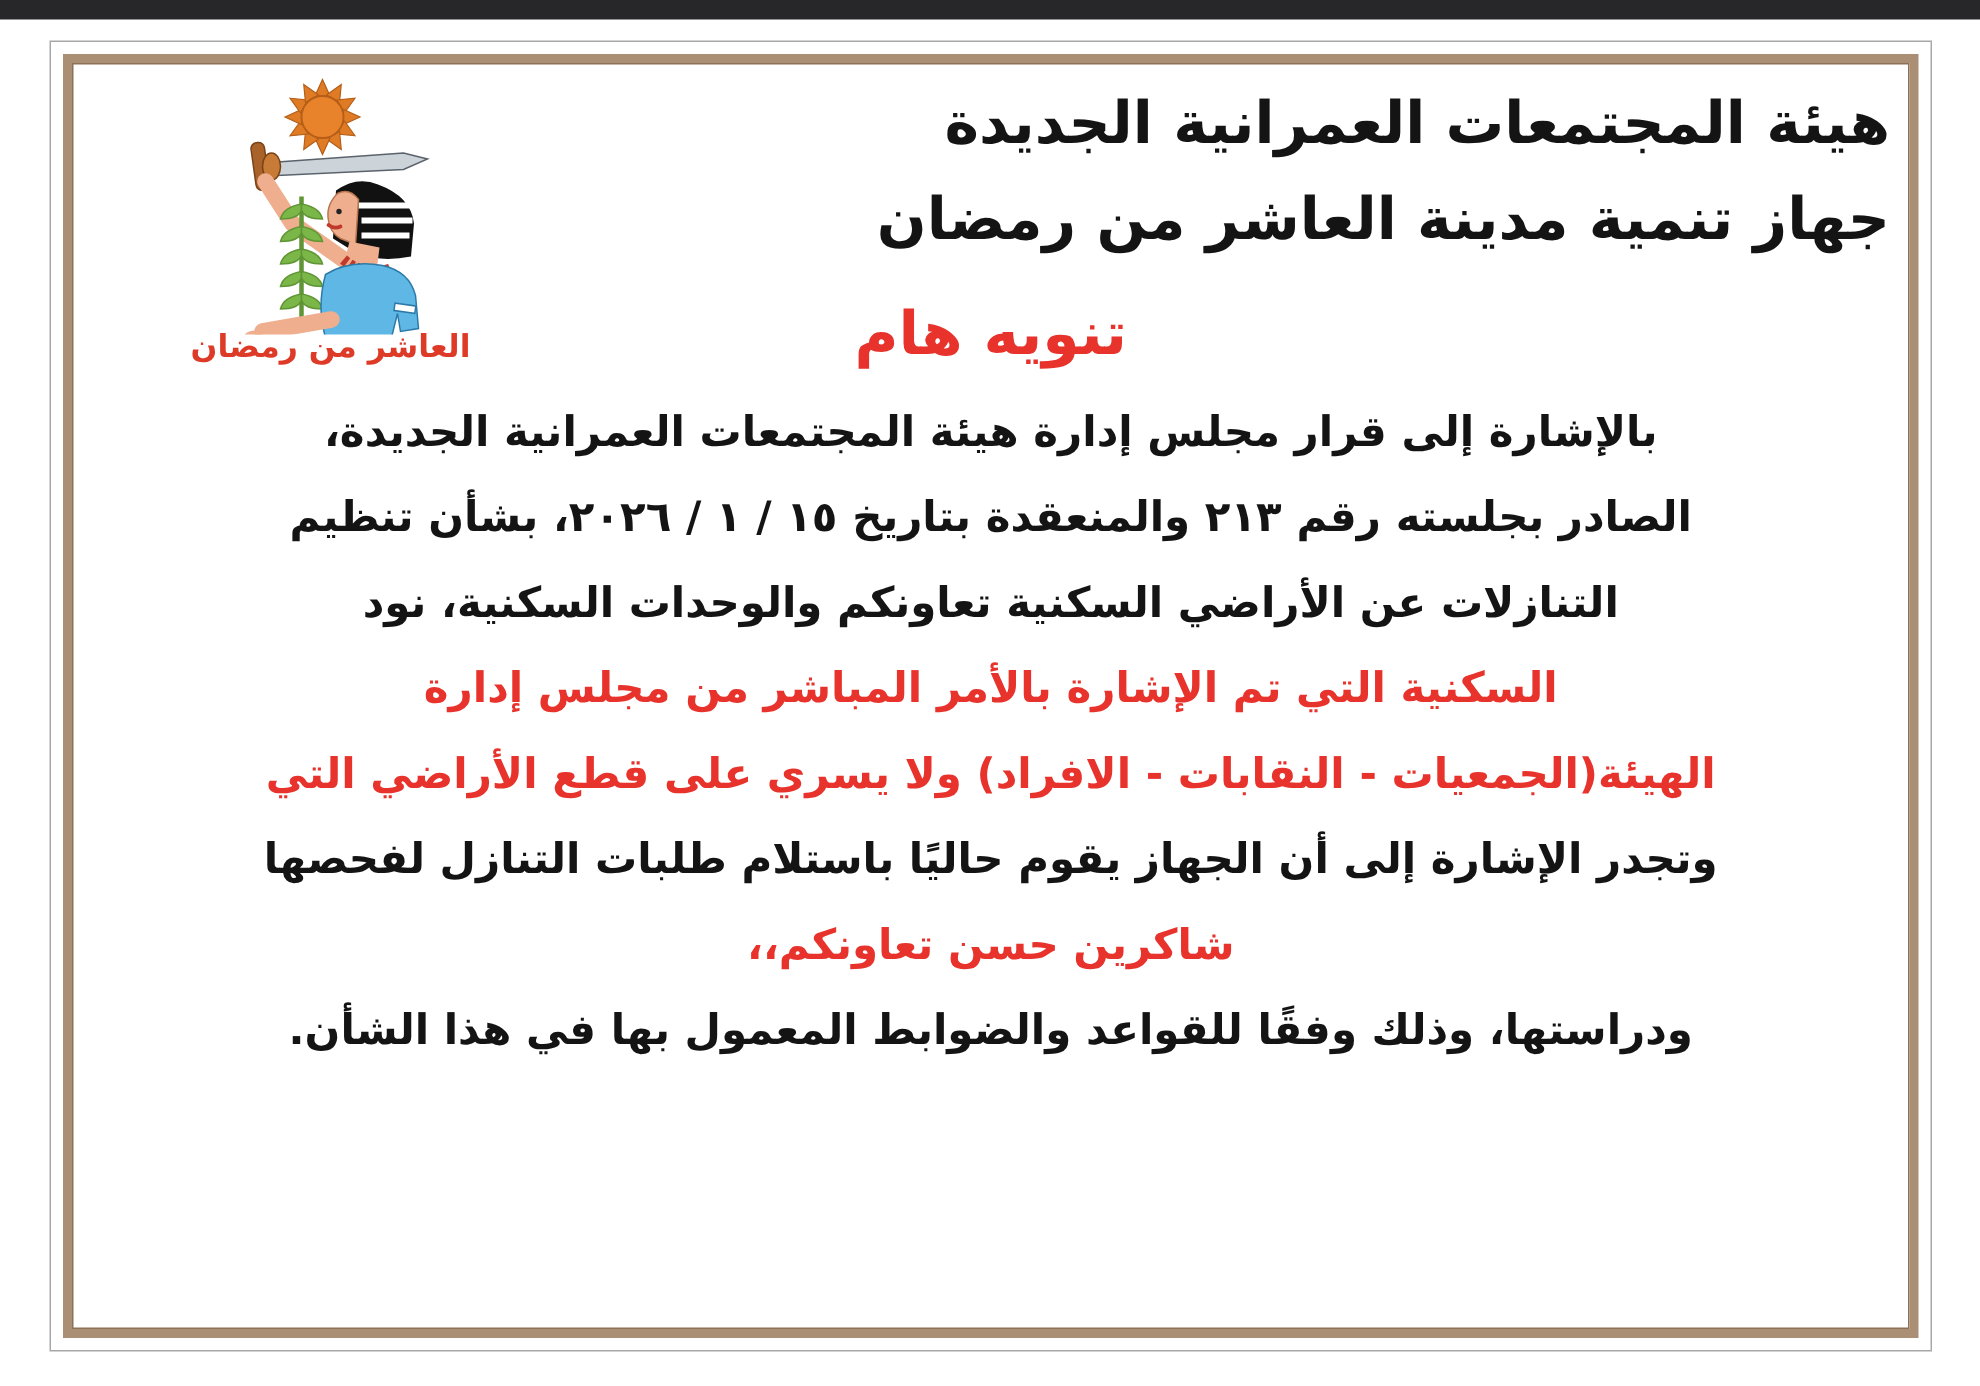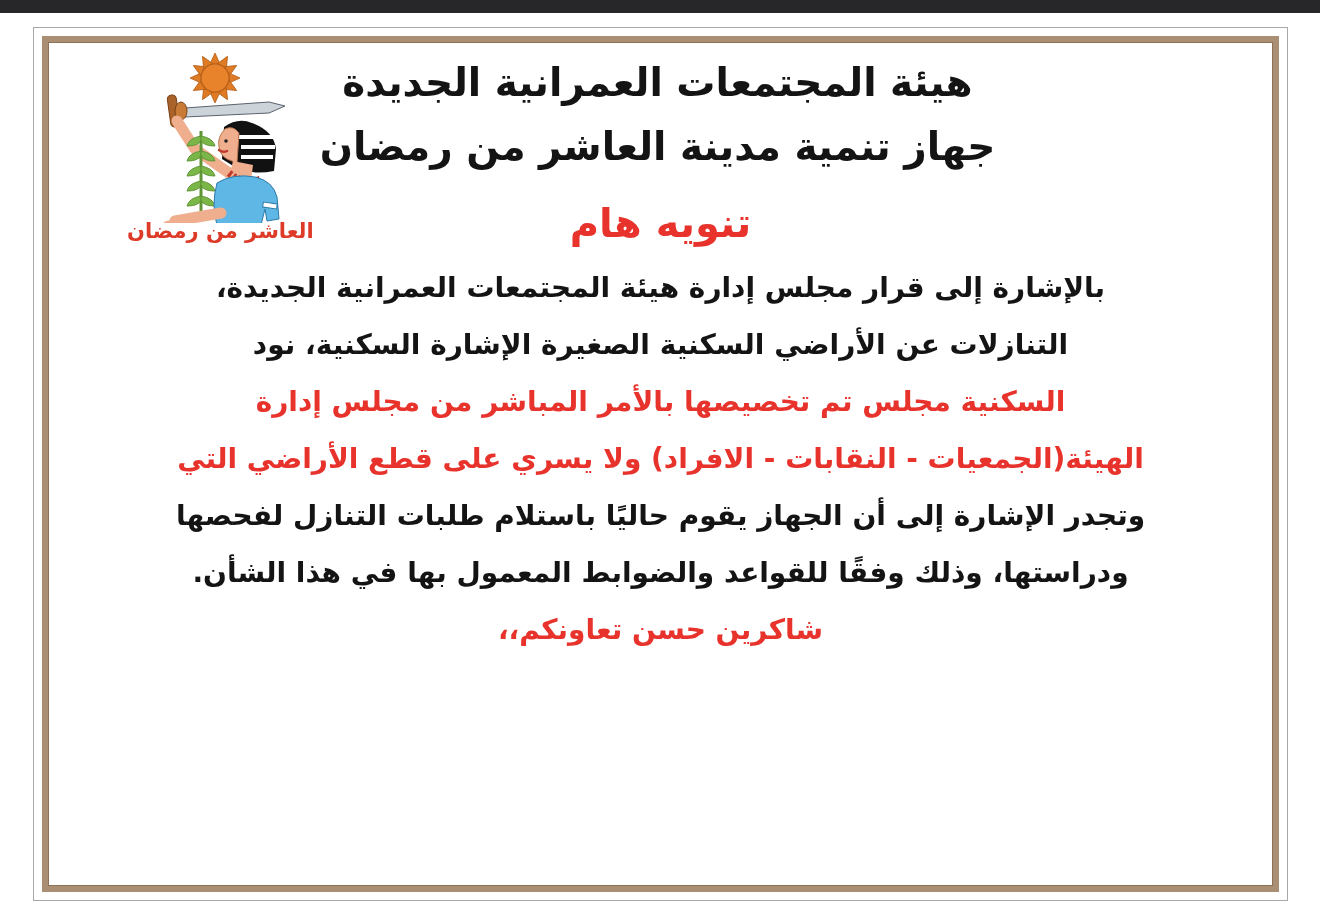--- a/index.html
+++ b/index.html
@@ -30,21 +30,21 @@
     direction:ltr;text-align:right;
   }
   .logo svg{display:block;margin:0 auto;}
   .logo-caption{
     margin-top:-4px;
     color:#dd3a28;font-weight:bold;font-size:21px;letter-spacing:-1px;
     white-space:nowrap;
   }
   .org-header{
     margin:2px 6px 0 0;
-    text-align:center;
+    text-align:right;
     font-weight:bold;font-size:39px;line-height:64px;
     color:var(--ink,#141414);
     white-space:nowrap;
   }
   .notice-title{
     margin-top:16px;
     font-weight:bold;font-size:40px;line-height:56px;
     color:var(--red,#e8332d);
   }
   .notice-body{
@@ -134,23 +134,24 @@
 
       <div class="org-header">
         <div class="line">هيئة المجتمعات العمرانية الجديدة</div>
         <div class="line">جهاز تنمية مدينة العاشر من رمضان</div>
       </div>
 
       <div class="notice-title">تنويه هام</div>
 
       <div class="notice-body">
         <div class="line black">بالإشارة إلى قرار مجلس إدارة هيئة المجتمعات العمرانية الجديدة،</div>
-        <div class="line black">التنازلات عن الأراضي السكنية الصغيرة الإشارة السكنية، نود</div>
-        <div class="line red">السكنية مجلس تم تخصيصها بالأمر المباشر من مجلس إدارة</div>
+        <div class="line black">الصادر بجلسته رقم ٢١٣ والمنعقدة بتاريخ ١٥ / ١ / ٢٠٢٦، بشأن تنظيم</div>
+        <div class="line black">التنازلات عن الأراضي السكنية تعاونكم والوحدات السكنية، نود</div>
+        <div class="line red">السكنية التي تم الإشارة بالأمر المباشر من مجلس إدارة</div>
         <div class="line red">الهيئة(الجمعيات - النقابات - الافراد)  ولا يسري على قطع الأراضي التي</div>
         <div class="line black">وتجدر الإشارة إلى أن الجهاز يقوم حاليًا باستلام طلبات التنازل لفحصها</div>
+        <div class="line red">شاكرين حسن تعاونكم،،</div>
         <div class="line black">ودراستها، وذلك وفقًا للقواعد والضوابط المعمول بها في هذا الشأن.</div>
-        <div class="line red">شاكرين حسن تعاونكم،،</div>
       </div>
 
     </div>
   </div>
 </div>
 
 </body></html>

